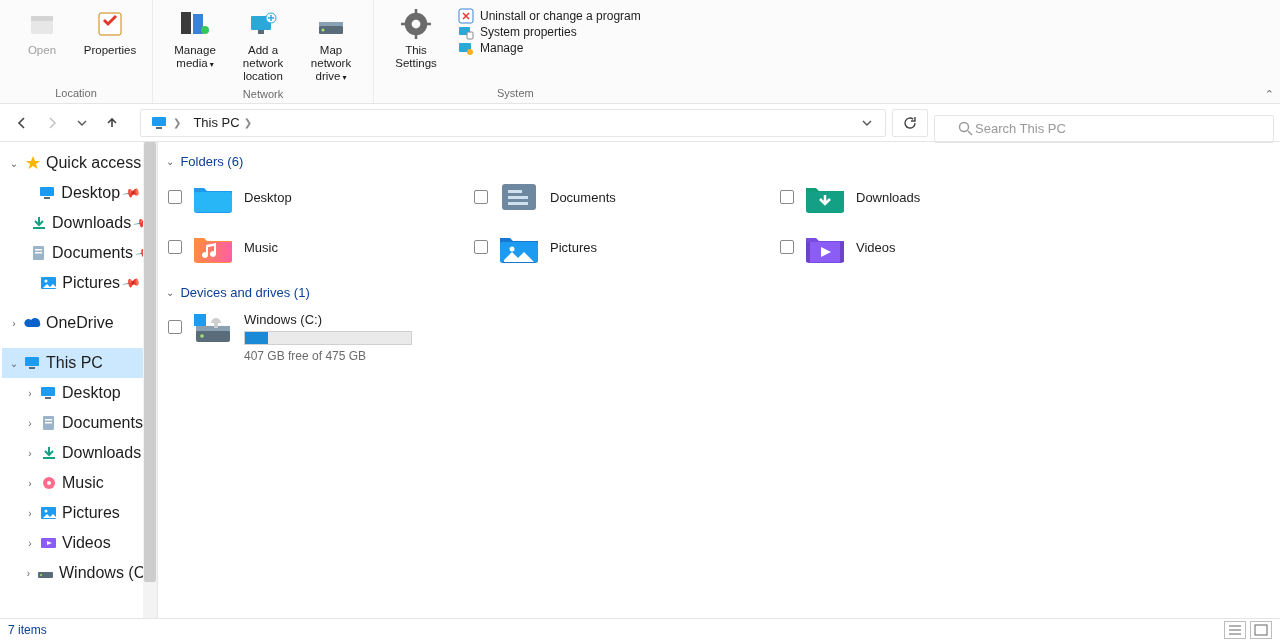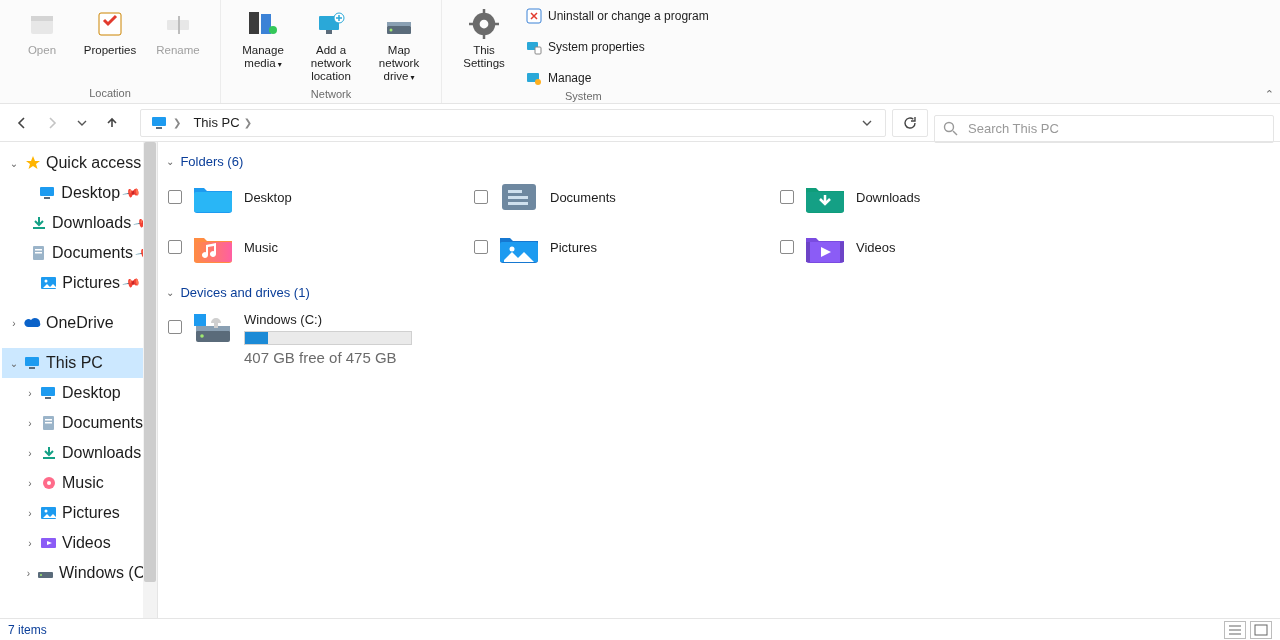--- a/index.html
+++ b/index.html
@@ -26,41 +26,41 @@
   .ribbon { display: flex; height: 104px; background: var(--ribbon-bg); border-bottom: 1px solid var(--border); }
   .ribbon-group { display: flex; flex-direction: column; align-items: center; padding: 4px 10px 2px; }
   .ribbon-group + .ribbon-group { border-left: 1px solid #ececec; }
   .ribbon-buttons { display: flex; gap: 4px; flex: 1; }
   .rb-btn { display: flex; flex-direction: column; align-items: center; justify-content: flex-start;
     width: 64px; padding: 4px 2px; border-radius: 2px; font-size: 11.5px; color: var(--text);
     cursor: default; text-align: center; line-height: 1.15; }
   .rb-btn.disabled { color: #a0a0a0; }
   .rb-btn .big-ic { width: 32px; height: 32px; margin-bottom: 4px; display: flex; align-items: center; justify-content: center; }
   .ribbon-group-label { font-size: 11px; color: var(--muted); padding-bottom: 2px; }
-  .rb-stack { display: flex; flex-direction: column; gap: 15px; padding: 4px 6px; }
+  .rb-stack { display: flex; flex-direction: column; gap: 0; padding: 4px 6px; }
   .rb-row { display: flex; align-items: center; gap: 6px; font-size: 12px; white-space: nowrap; cursor: default; }
   .rb-row .sm-ic { width: 16px; height: 16px; display: inline-flex; align-items: center; justify-content: center; }
   .dd-caret { font-size: 8px; vertical-align: middle; margin-left: 2px; }
   .ribbon-collapse { position: absolute; right: 6px; top: 88px; font-size: 11px; color: var(--muted); cursor: default; }
 
   
   .navbar { display: flex; align-items: center; height: 38px; border-bottom: 1px solid var(--border); }
   .nav-arrows { display: flex; align-items: center; gap: 6px; padding: 0 10px; }
   .nav-arrow-btn { width: 24px; height: 24px; display: flex; align-items: center; justify-content: center;
     color: #555; border-radius: 3px; cursor: default; }
   .nav-arrow-btn.disabled { color: #bcbcbc; }
   .addr { flex: 1; margin: 4px 6px; height: 28px; border: 1px solid var(--border); border-radius: 2px;
     display: flex; align-items: center; padding: 0 6px; gap: 4px; }
   .addr .crumb { display: flex; align-items: center; gap: 4px; padding: 0 4px; cursor: default; }
   .addr .sep { color: #888; font-size: 10px; }
   .addr-drop { margin-left: auto; color: #555; padding: 0 6px; cursor: default; }
   .refresh-box { width: 36px; height: 28px; margin: 4px 0; border: 1px solid var(--border);
     border-radius: 2px; display: flex; align-items: center; justify-content: center; color: #444; cursor: default; }
   .search-box { width: 340px; height: 28px; margin: 16px 6px 4px 6px; border: 1px solid var(--border);
-    border-radius: 2px; display: flex; align-items: center; padding: 0 8px; gap: 8px; color: #888; }
+    border-radius: 2px; display: flex; align-items: center; padding: 0 23px; color: #888; }
   .search-box input { border: none; outline: none; flex: 1; font-size: 13px; color: #333; background: transparent; }
   .search-box input::placeholder { color: #999; }
 
   
   .body { display: flex; height: calc(640px - 104px - 38px - 22px); position: relative; }
   .sidebar { width: 158px; border-right: 1px solid var(--border); position: relative; overflow: hidden; }
   .side-scroll { position: absolute; right: 0; top: 0; width: 14px; height: 100%; background: #f3f3f3; }
   .side-thumb { position: absolute; right: 1px; top: 0; width: 12px; height: 440px; background: #cdcdcd; border-radius: 2px; }
   .tree { padding: 6px 2px; }
   .tree-item { display: flex; align-items: center; height: 30px; padding-left: 6px; gap: 4px;
@@ -84,21 +84,21 @@
   .folder-item .cb { width: 14px; height: 14px; border: 1px solid #8a8a8a; border-radius: 2px; }
   .folder-item .fic { width: 42px; height: 34px; display: flex; align-items: center; justify-content: center; }
   .folder-item .flabel { font-size: 13px; }
 
   .drive-item { display: flex; align-items: flex-start; gap: 10px; padding: 4px 0 0 6px; }
   .drive-item .cb { width: 14px; height: 14px; border: 1px solid #8a8a8a; border-radius: 2px; margin-top: 8px; }
   .drive-item .dic { width: 42px; height: 34px; display: flex; align-items: center; justify-content: center; }
   .drive-meta { display: flex; flex-direction: column; gap: 4px; }
   .drive-bar { width: 168px; height: 14px; background: #eaeaea; border: 1px solid #d0d0d0; position: relative; }
   .drive-fill { position: absolute; left: 0; top: 0; bottom: 0; background: #1b8ad6; }
-  .drive-free { font-size: 15px; color: var(--muted); }
+  .drive-free { font-size: 12px; color: var(--muted); }
 
   
   .status { height: 22px; border-top: 1px solid var(--border); display: flex; align-items: center;
     padding: 0 8px; font-size: 12px; color: var(--link); }
   .status .spacer { flex: 1; }
   .view-btn { width: 22px; height: 18px; border: 1px solid #bcbcbc; margin-left: 4px;
     display: flex; align-items: center; justify-content: center; color: #555; font-size: 11px; cursor: default; }
 
   svg { display: block; }
 </style>
@@ -119,29 +119,20 @@
         <span>Open</span>
       </div>
       <div class="rb-btn">
         <span class="big-ic">
           <svg width="28" height="28">
               <rect x="3" y="3" width="22" height="22" rx="2" fill="#fff" stroke="#cc8400"></rect>
               <path d="M8 10l4 4 8-8" stroke="#e23b2e" stroke-width="3" fill="none"></path>
             </svg>
         </span>
         <span>Properties</span>
-      </div>
-      <div class="rb-btn disabled">
-        <span class="big-ic">
-          <svg width="28" height="28">
-              <rect x="3" y="10" width="22" height="10" rx="1" fill="#e7e7e7"></rect>
-              <rect x="14" y="6" width="2" height="18" fill="#bdbdbd"></rect>
-            </svg>
-        </span>
-        <span>Rename</span>
       </div>
     </div>
     <div class="ribbon-group-label">Location</div>
   </div>
 
   <div class="ribbon-group">
     <div class="ribbon-buttons">
       <div class="rb-btn">
         <span class="big-ic">
           <svg width="32" height="28">

